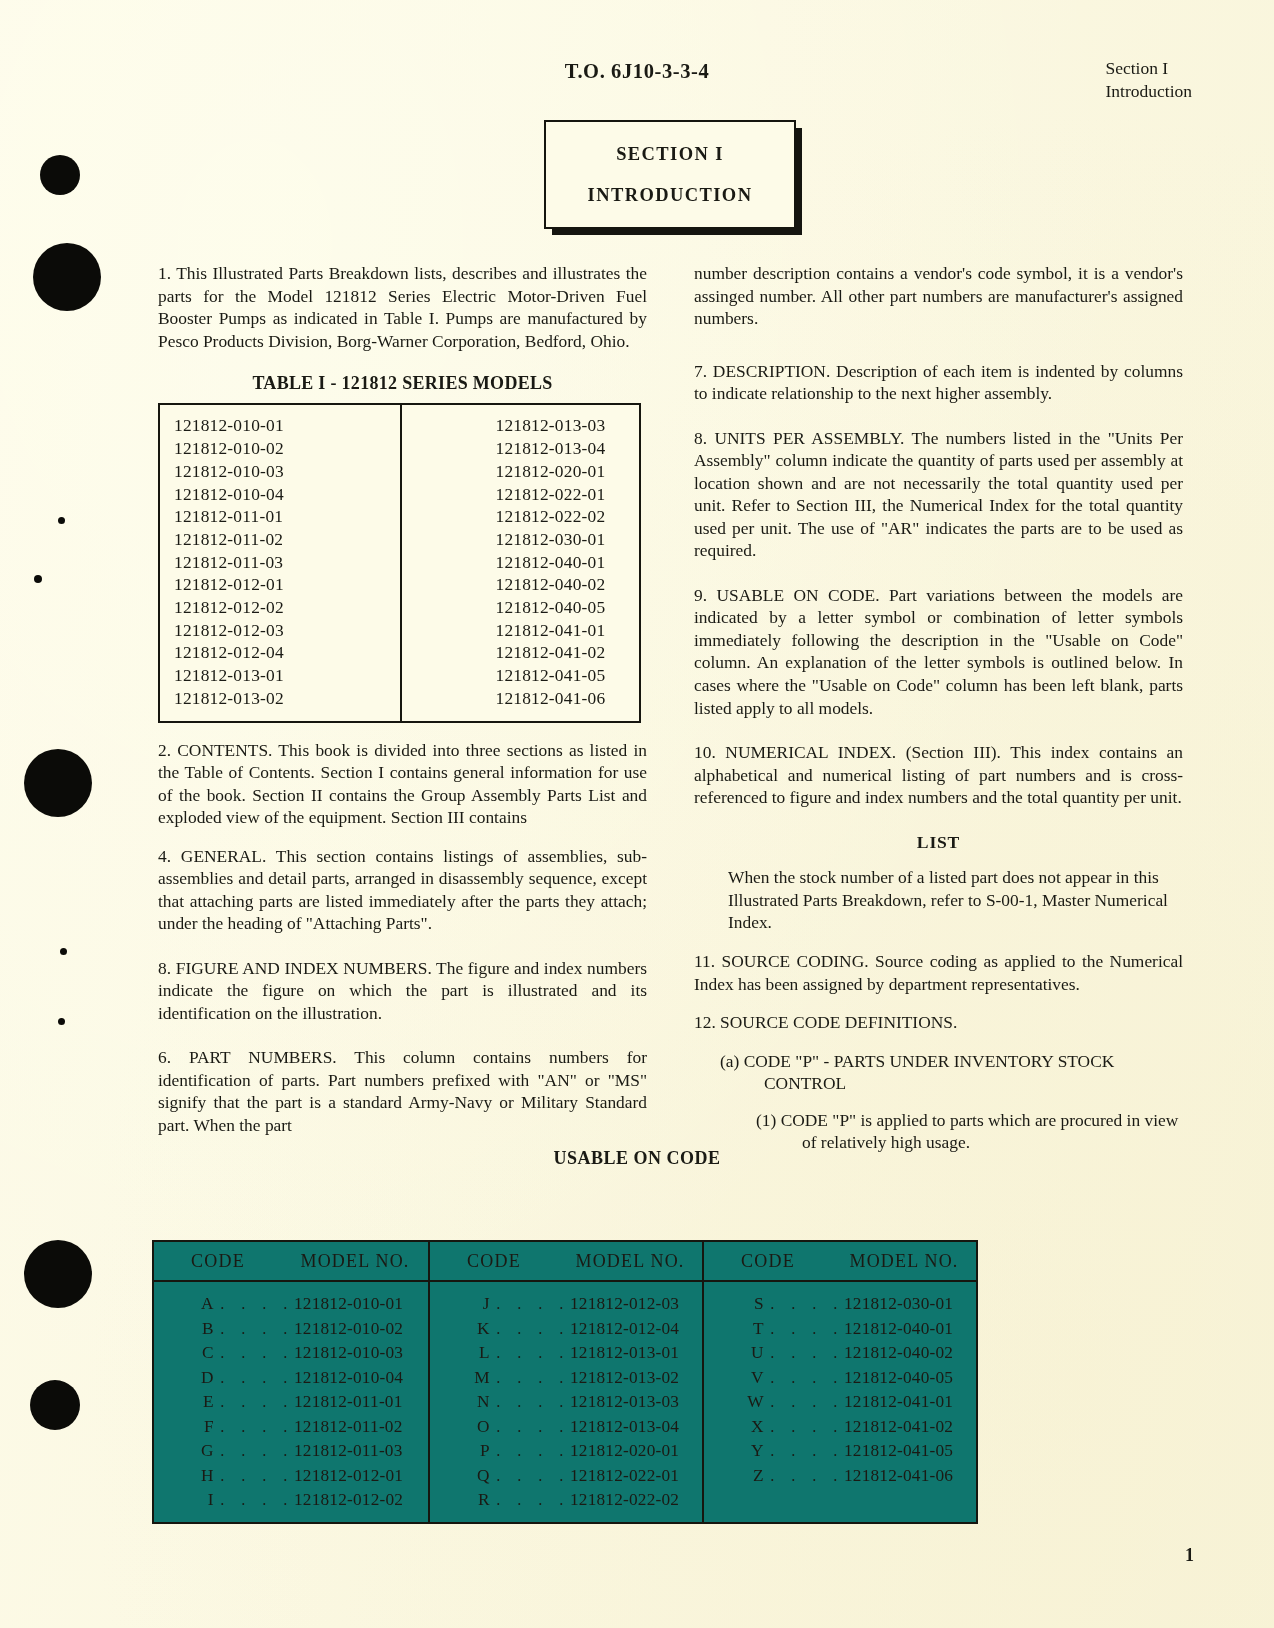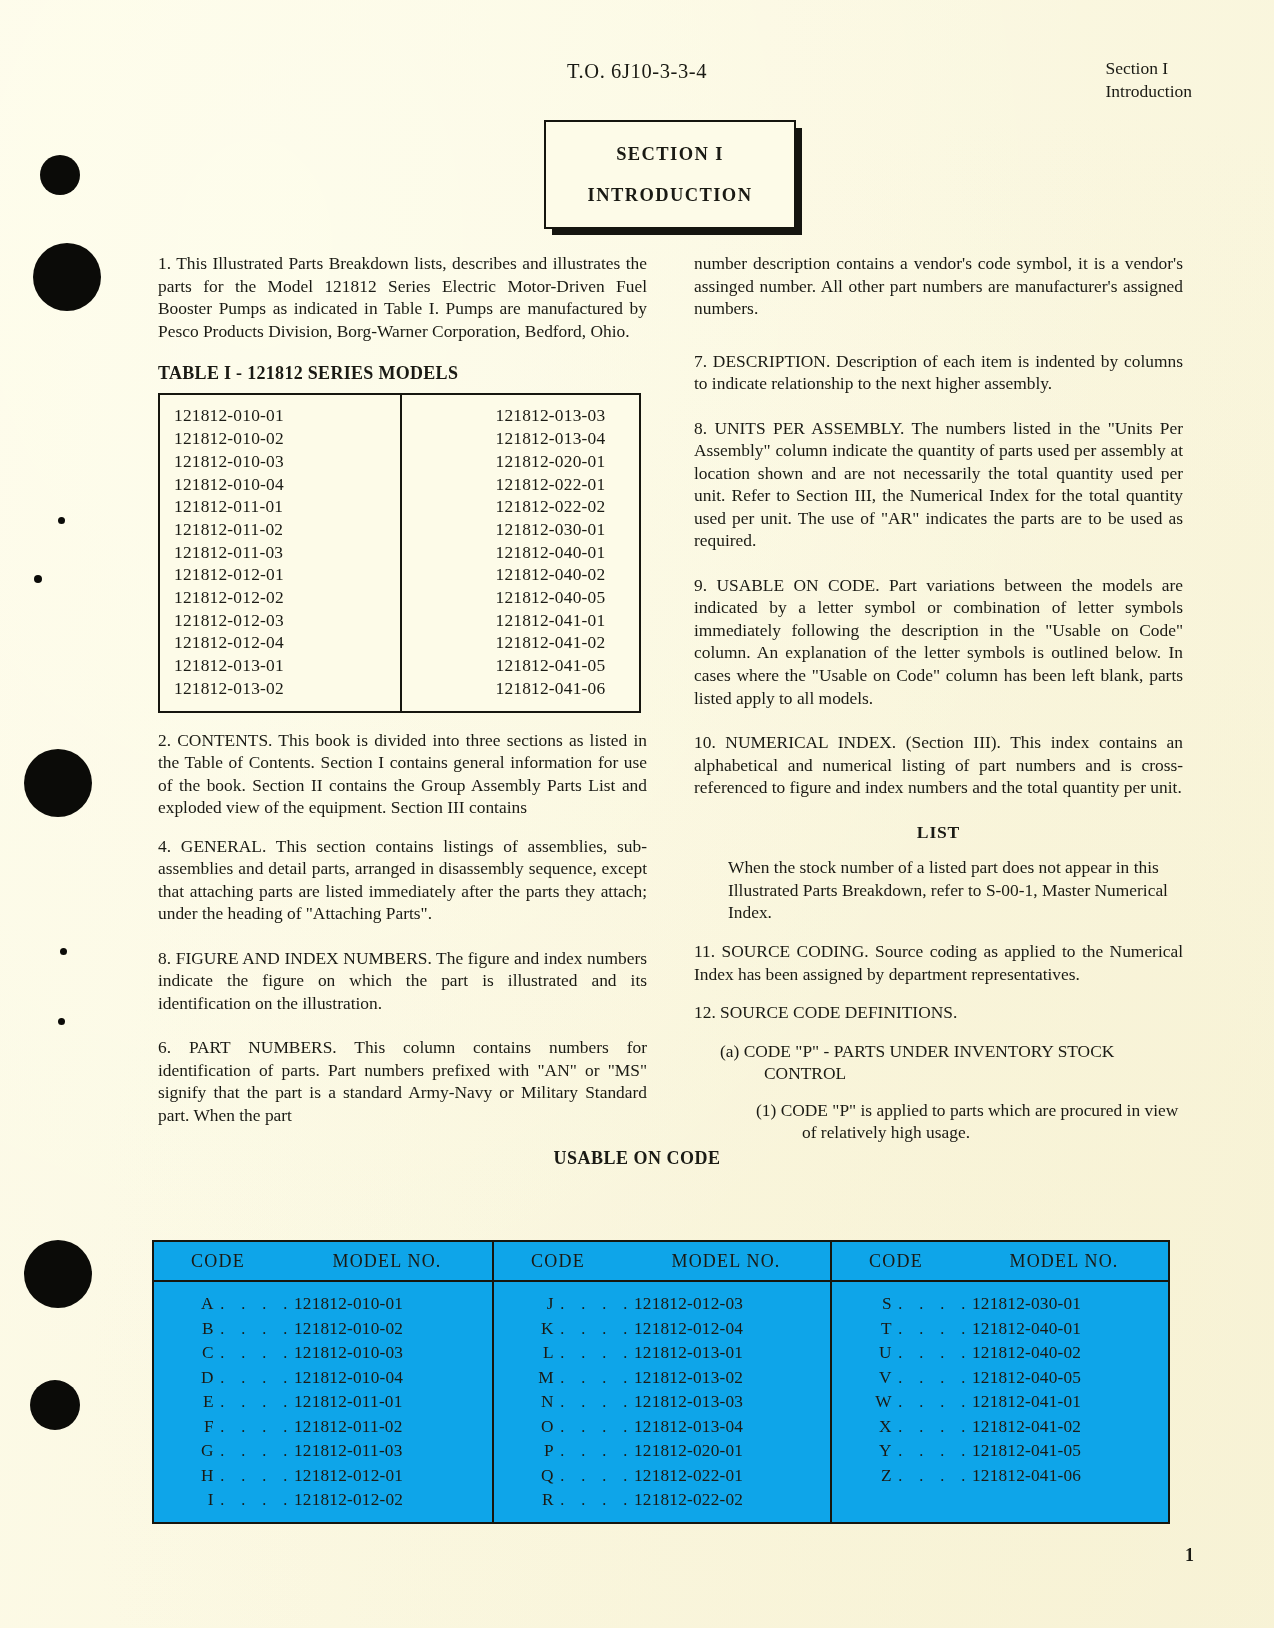--- a/index.html
+++ b/index.html
@@ -40,21 +40,21 @@
     position: absolute;
     top: 60px;
     left: 0;
     width: 1274px;
   }
   #doc-number {
     position: absolute;
     left: 0; right: 0;
     text-align: center;
     font-size: 20.5px;
-    font-weight: normal;
+    font-weight: bold;
     letter-spacing: 0.6px;
   }
   #header-right {
     position: absolute;
     right: 82px;
     top: -3px;
     text-align: left;
     font-size: 17.5px;
     line-height: 1.32;
   }
@@ -91,39 +91,39 @@
   }
   #section-box .line {
     font-size: 18.5px;
     font-weight: bold;
     letter-spacing: 1.4px;
   }
 
   
   .col {
     position: absolute;
-    top: 252px;
+    top: 262px;
     width: 489px;
     font-size: 17.4px;
     line-height: 1.295;
   }
   #col-left  { left: 158px; }
   #col-right { left: 694px; }
 
   .para {
     margin: 0 0 16px 0;
     text-align: justify;
     text-justify: inter-word;
     hyphens: none;
   }
 
   
   #table1-caption {
     margin: 20px 0 8px 0;
-    text-align: left;
+    text-align: center;
     font-size: 18px;
     font-weight: bold;
     letter-spacing: 0.3px;
   }
 
   
   #table1 {
     border: 2.5px solid #16160f;
     width: 483px;
     box-sizing: border-box;
@@ -178,24 +178,24 @@
     width: 1274px;
     text-align: center;
     font-size: 18px;
     font-weight: bold;
     letter-spacing: 0.5px;
   }
   #uoc-table {
     position: absolute;
     left: 152px;
     top: 1240px;
-    width: 1018px;
+    width: 826px;
     box-sizing: border-box;
     border: 2.5px solid #16160f;
-    background: #0ea5e9;
+    background: #0f766e;
     display: flex;
   }
   #uoc-table .uoc-col {
     flex: 1 1 33.333%;
     box-sizing: border-box;
     display: flex;
     flex-direction: column;
   }
   #uoc-table .uoc-col + .uoc-col { border-left: 2.5px solid #16160f; }
   .uoc-head {

